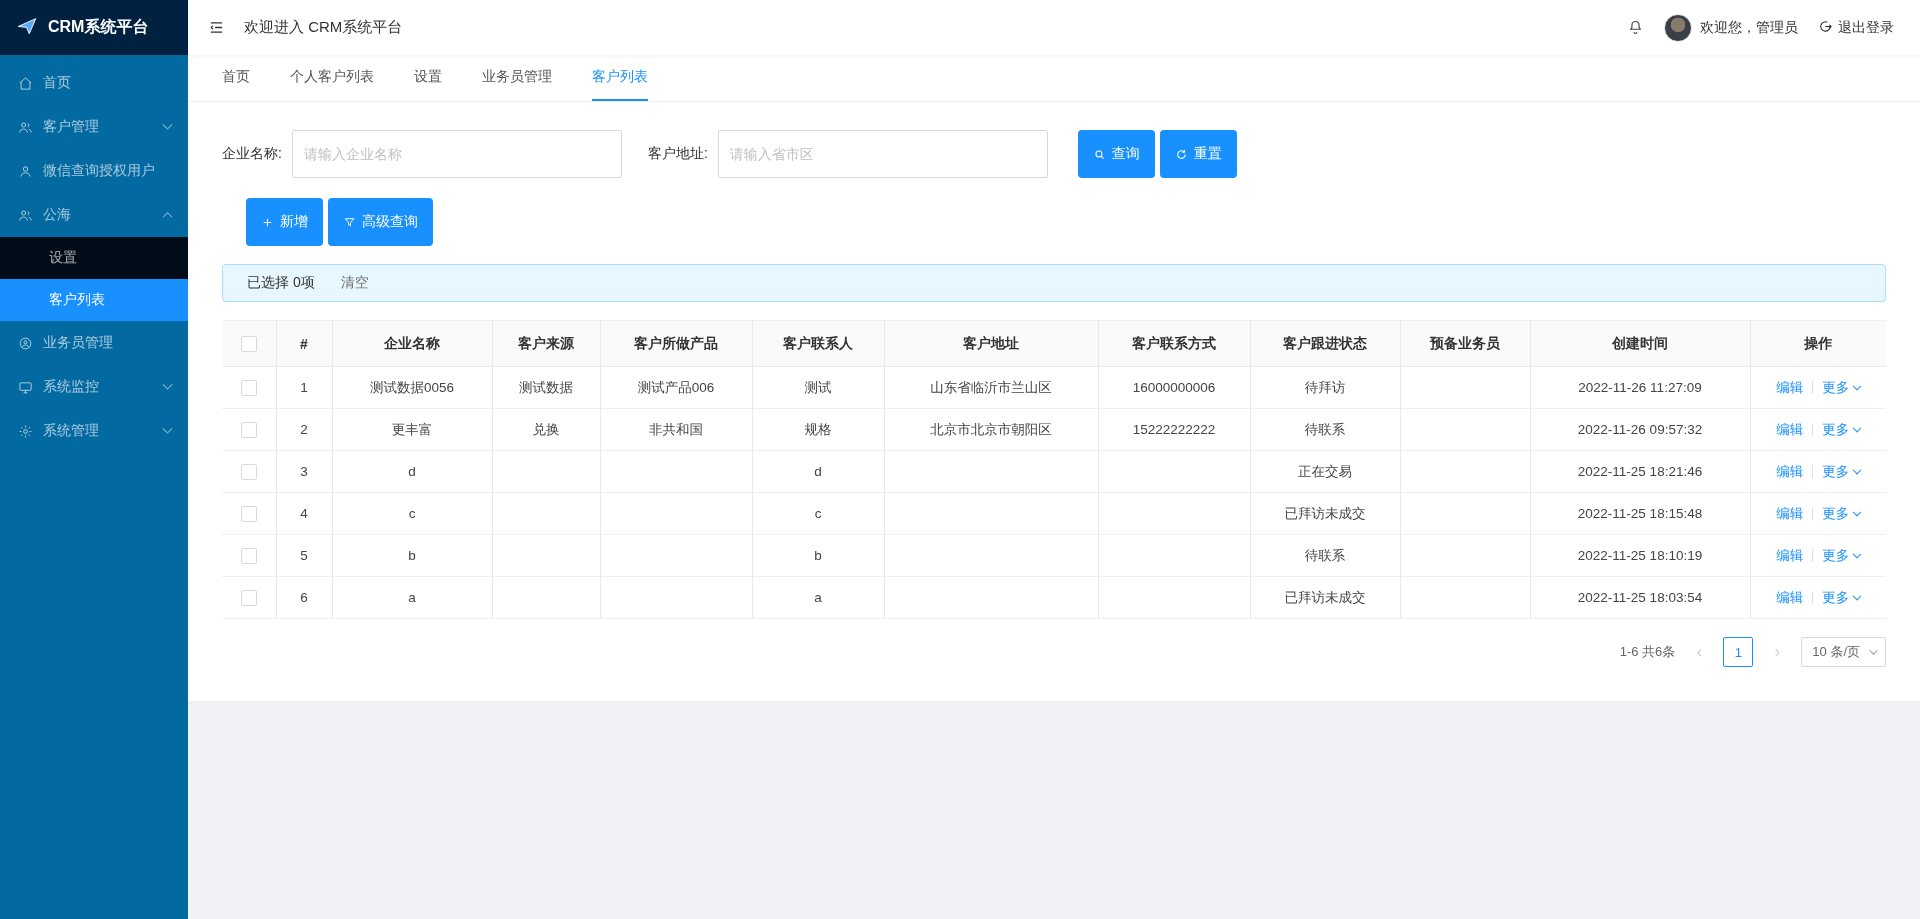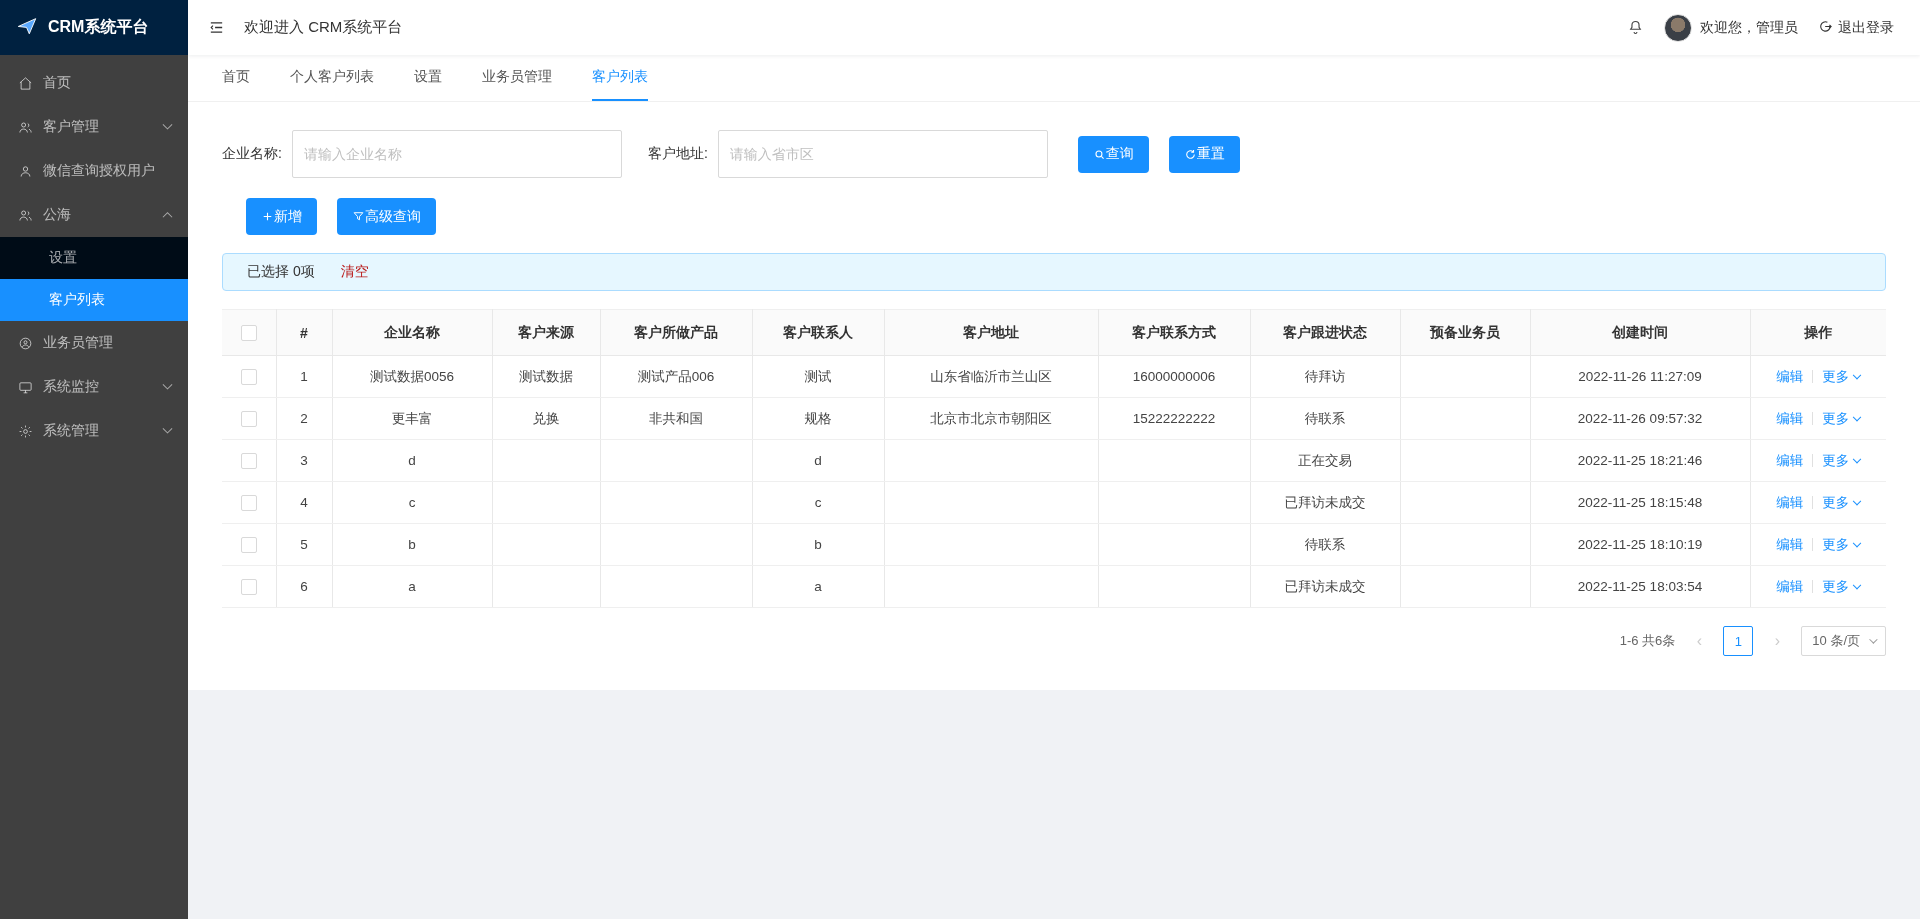--- a/index.html
+++ b/index.html
@@ -1,21 +1,21 @@
 <!DOCTYPE html>
 <html><head>
 <meta charset="utf-8">
 <style>
   * { margin:0; padding:0; box-sizing:border-box; }
   html,body { width:1920px; height:919px; overflow:hidden; }
   body { font-family:"Liberation Sans","DejaVu Sans",sans-serif; font-size:14px; color:#333; background:#f0f2f5; }
   .app { display:flex; width:1920px; height:919px; }
 
   
-  .sidebar { width:188px; background:#404040; color:rgba(255,255,255,.65); flex-shrink:0; display:flex; flex-direction:column; }
+  .sidebar { width:188px; background:#0369a1; color:rgba(255,255,255,.65); flex-shrink:0; display:flex; flex-direction:column; }
   .logo { height:55px; display:flex; align-items:center; gap:10px; padding:0 16px; background:#002140; color:#fff; font-weight:bold; font-size:16px; white-space:nowrap; cursor:pointer; }
   .menu { flex:1; overflow:hidden; padding-top:6px; }
   .menu-item { height:44px; display:flex; align-items:center; gap:10px; padding:0 17px; font-size:14px; cursor:pointer; white-space:nowrap; }
   .micon { display:inline-flex; width:16px; justify-content:center; flex-shrink:0; }
   .micon svg { width:15px; height:15px; }
   .chev { width:7px; height:7px; border-right:1.4px solid rgba(255,255,255,.55); border-bottom:1.4px solid rgba(255,255,255,.55); margin-left:auto; flex-shrink:0; }
   .chev.down { transform:rotate(45deg) translate(-2px,-2px); }
   .chev.up { transform:rotate(-135deg) translate(-1px,-1px); }
   .submenu { background:#000c17; }
   .submenu-item { height:42px; display:flex; align-items:center; padding-left:49px; font-size:14px; cursor:pointer; }
@@ -40,28 +40,28 @@
   .tab { display:flex; align-items:center; color:#555; cursor:pointer; border-bottom:2px solid transparent; }
   .tab.active { color:#1890ff; border-bottom-color:#1890ff; }
 
   
   .content { background:#fff; padding:28px 34px 34px; }
   .filter-row { display:flex; align-items:center; }
   .f-label { margin-right:10px; white-space:nowrap; }
   .ipt { width:330px; height:48px; border:1px solid #d9d9d9; border-radius:2px; padding:0 11px; font-size:14px; color:#333; font-family:inherit; outline:none; }
   .ipt::placeholder { color:#bfbfbf; }
   .gap-lg { margin-left:26px; }
-  .btn { height:37px; background:#1890ff; color:#fff; border:none; border-radius:4px; padding:0 15px; font-size:14px; font-family:inherit; display:inline-flex; align-items:center; cursor:pointer; white-space:nowrap; }
+  .btn { height:48px; background:#1890ff; color:#fff; border:none; border-radius:4px; padding:0 15px; font-size:14px; font-family:inherit; display:inline-flex; align-items:center; gap:6px; cursor:pointer; white-space:nowrap; }
   .btn svg { width:13px; height:13px; }
-  .btn + .btn { margin-left:16px;align-items:center; }
+  .btn + .btn { margin-left:1px;align-items:center; }
   .btn-group { margin-left:30px; }
   .action-row { margin-top:20px;padding-left:24px; }
 
   .selection-bar { margin-top:18px; height:38px; background:#e6f7ff; border:1px solid #abdcff; border-radius:4px; display:flex; align-items:center; padding:0 24px; gap:26px; font-size:14px; }
-  .clear-link { color:#b91c1c; cursor:pointer; }
+  .clear-link { color:#737373; cursor:pointer; }
 
   table { width:100%; border-collapse:collapse; table-layout:fixed; margin-top:18px; }
   th { background:#fafafa; height:46px; font-weight:700; font-size:14px; color:#333; }
   td { height:42px; font-size:13.5px; color:#444; text-align:center; overflow:hidden; white-space:nowrap; text-overflow:ellipsis; }
   th, td { border-bottom:1px solid #efefef; border-right:1px solid #e8e8e8; text-align:center; padding:0 6px; }
   th { border-bottom:1px solid #e8e8e8; }
   th:last-child, td:last-child { border-right:none; }
   thead tr { border-top:1px solid #efefef; }
   .checkbox { display:inline-block; width:16px; height:16px; border:1px solid #d9d9d9; border-radius:2px; background:#fff; cursor:pointer; vertical-align:middle; }
   .op-link { color:#1890ff; cursor:pointer; text-decoration:none; }

